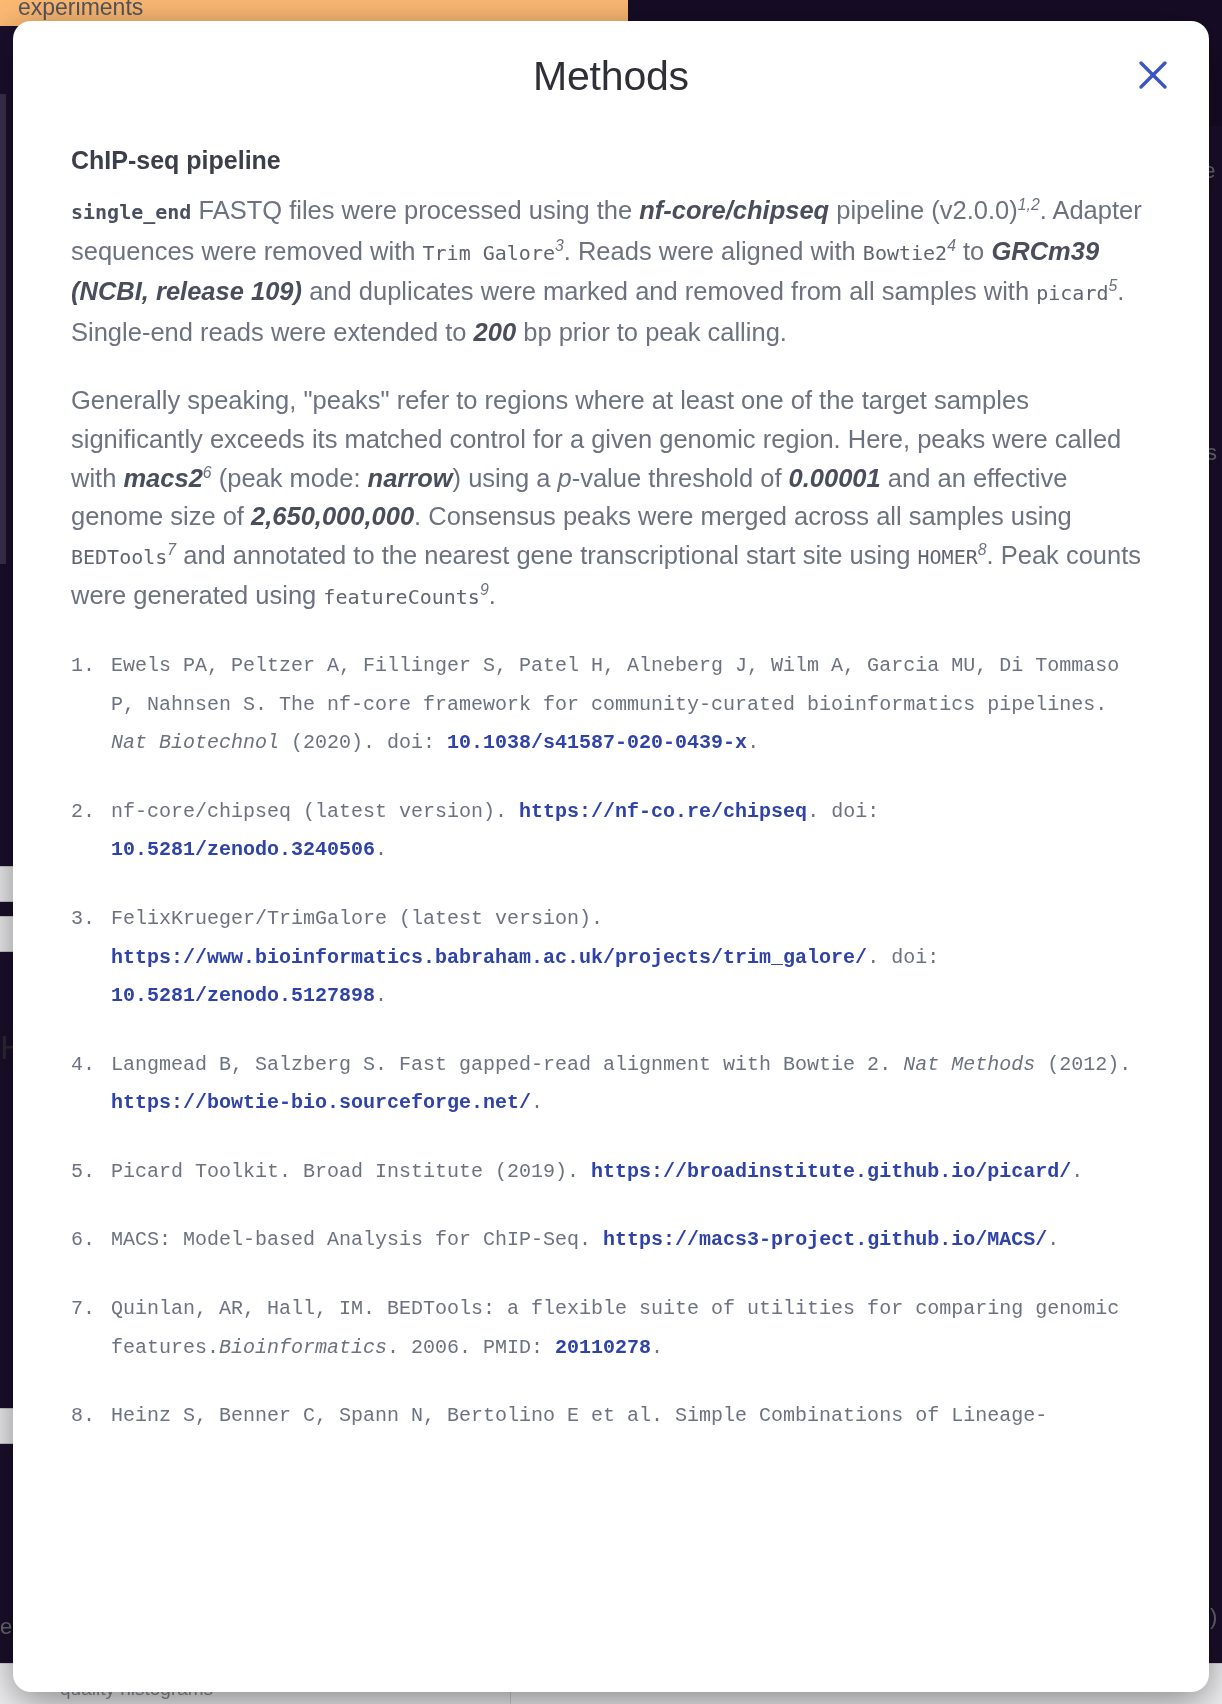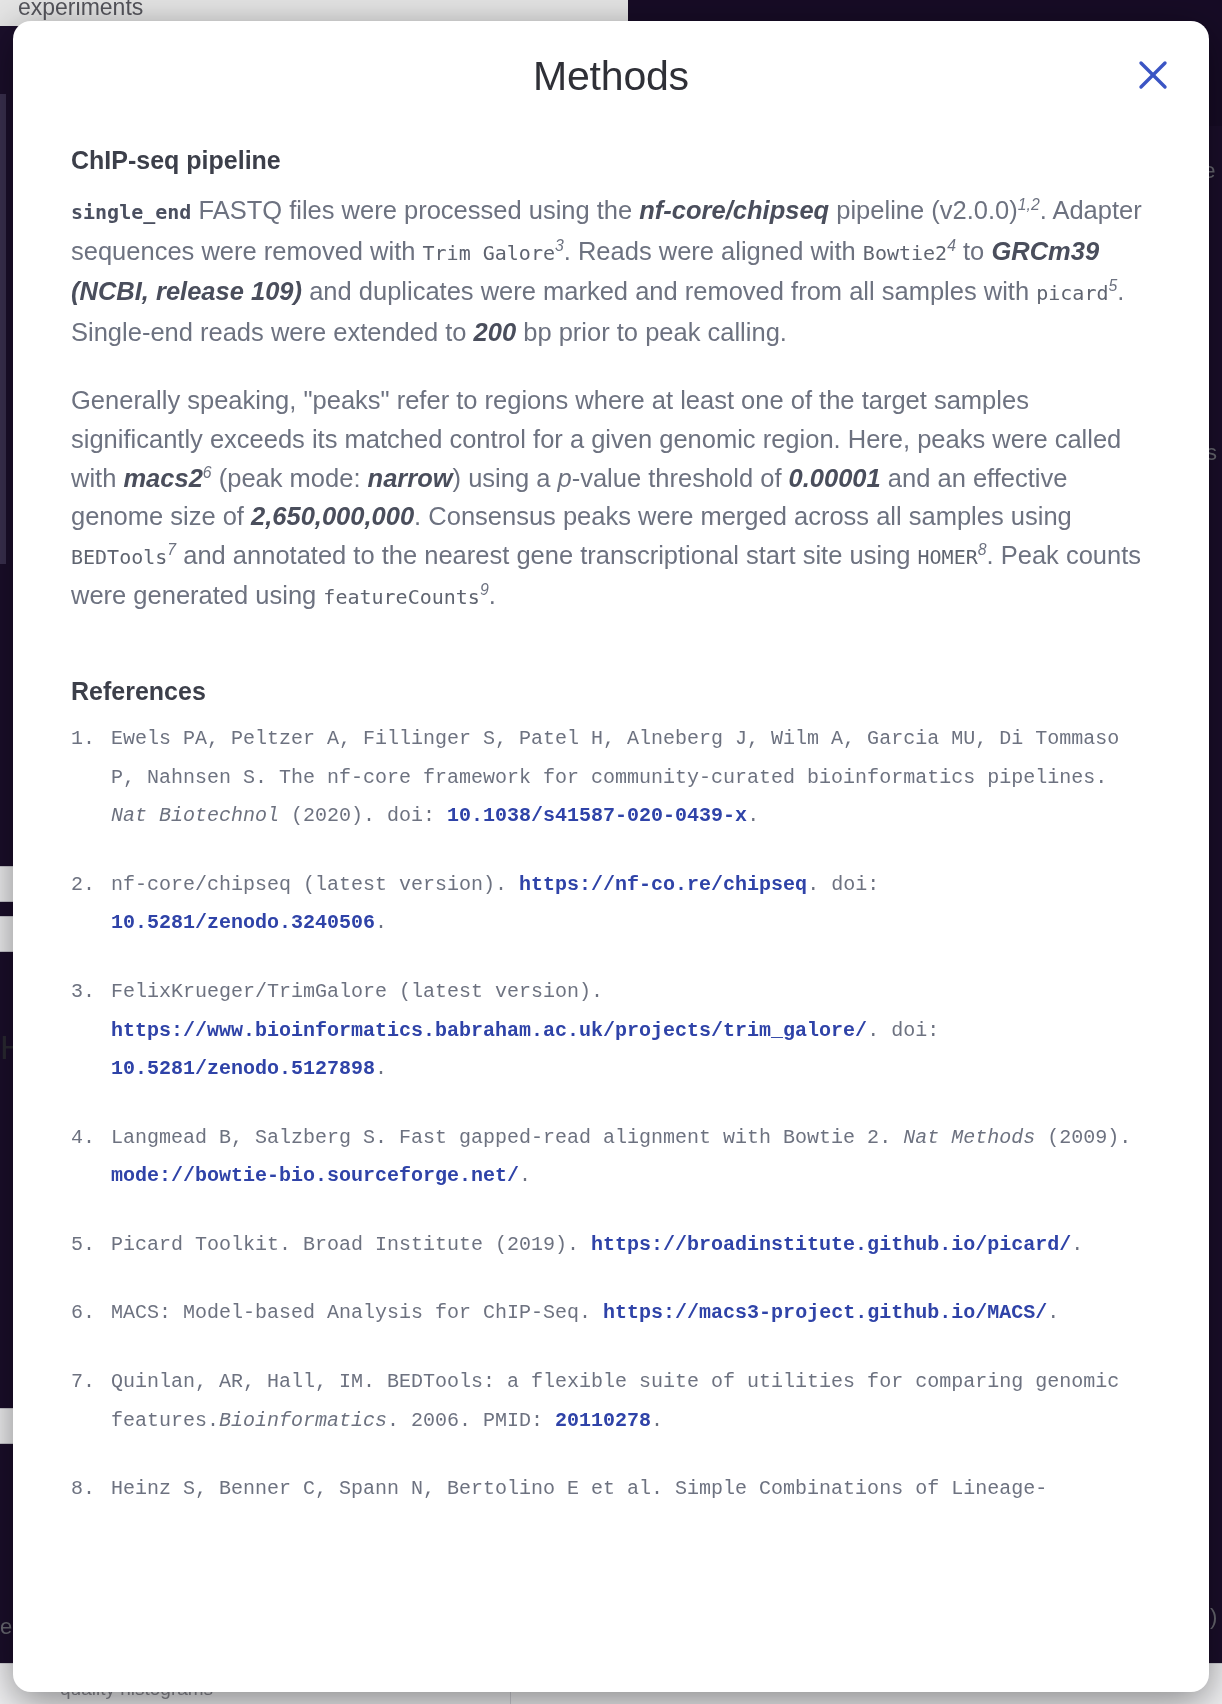--- a/index.html
+++ b/index.html
@@ -18,21 +18,21 @@
   
   #backdrop {
     position: absolute;
     inset: 0;
     background: #1b0f2b;
   }
   .bg-topbar-left {
     position: absolute;
     left: 0; top: 0;
     width: 628px; height: 26px;
-    background: #e5e5e5;
+    background: #fdba74;
   }
   .bg-topbar-label {
     position: absolute;
     left: 18px; top: -6px;
     font-size: 23px;
     color: #55555c;
     font-family: "Liberation Sans", sans-serif;
   }
   .bg-topbar-right {
     position: absolute;
@@ -248,27 +248,26 @@
   </div>
 
   <div class="modal-body">
 
     <h3 class="section-head">ChIP-seq pipeline</h3>
 
     <p class="para"><span class="mono b">single_end</span><span> FASTQ files were processed using the </span><b class="strong">nf-core/chipseq</b><span> pipeline (v2.0.0)</span><sup>1,2</sup><span>. Adapter sequences were removed with </span><span class="mono">Trim Galore</span><sup>3</sup><span>. Reads were aligned with </span><span class="mono">Bowtie2</span><sup>4</sup><span> to </span><b class="strong">GRCm39 (NCBI, release 109)</b><span> and duplicates were marked and removed from all samples with </span><span class="mono">picard</span><sup>5</sup><span>. Single-end reads were extended to </span><b class="strong">200</b><span> bp prior to peak calling.</span></p>
 
     <p class="para"><span>Generally speaking, "peaks" refer to regions where at least one of the target samples significantly exceeds its matched control for a given genomic region. Here, peaks were called with </span><b class="strong">macs2</b><sup>6</sup><span> (peak mode: </span><b class="strong">narrow</b><span>) using a </span><i class="ital">p</i><span>-value threshold of </span><b class="strong">0.00001</b><span> and an effective genome size of </span><b class="strong">2,650,000,000</b><span>. Consensus peaks were merged across all samples using </span><span class="mono">BEDTools</span><sup>7</sup><span> and annotated to the nearest gene transcriptional start site using </span><span class="mono">HOMER</span><sup>8</sup><span>. Peak counts were generated using </span><span class="mono">featureCounts</span><sup>9</sup><span>.</span></p>
 
-    <h3 class="refs-head">References</h3>
 
     <ol class="ref-list">
         <li><span>Ewels PA, Peltzer A, Fillinger S, Patel H, Alneberg J, Wilm A, Garcia MU, Di Tommaso P, Nahnsen S. The nf-core framework for community-curated bioinformatics pipelines. </span><i class="ital">Nat Biotechnol</i><span> (2020). doi: </span><a class="link">10.1038/s41587-020-0439-x</a><span>.</span></li>
         <li><span>nf-core/chipseq (latest version). </span><a class="link">https://nf-co.re/chipseq</a><span>. doi: </span><a class="link">10.5281/zenodo.3240506</a><span>.</span></li>
         <li><span>FelixKrueger/TrimGalore (latest version). </span><a class="link">https://www.bioinformatics.babraham.ac.uk/projects/trim_galore/</a><span>. doi: </span><a class="link">10.5281/zenodo.5127898</a><span>.</span></li>
-        <li><span>Langmead B, Salzberg S. Fast gapped-read alignment with Bowtie 2. </span><i class="ital">Nat Methods</i><span> (2009). </span><a class="link">mode://bowtie-bio.sourceforge.net/</a><span>.</span></li>
+        <li><span>Langmead B, Salzberg S. Fast gapped-read alignment with Bowtie 2. </span><i class="ital">Nat Methods</i><span> (2012). </span><a class="link">https://bowtie-bio.sourceforge.net/</a><span>.</span></li>
         <li><span>Picard Toolkit. Broad Institute (2019). </span><a class="link">https://broadinstitute.github.io/picard/</a><span>.</span></li>
         <li><span>MACS: Model-based Analysis for ChIP-Seq. </span><a class="link">https://macs3-project.github.io/MACS/</a><span>.</span></li>
         <li><span>Quinlan, AR, Hall, IM. BEDTools: a flexible suite of utilities for comparing genomic features.</span><i class="ital">Bioinformatics</i><span>. 2006. PMID: </span><a class="link">20110278</a><span>.</span></li>
         <li><span>Heinz S, Benner C, Spann N, Bertolino E et al. Simple Combinations of Lineage-</span></li>
       </ol>
 
   </div>
 </div>
 
 </body></html>

